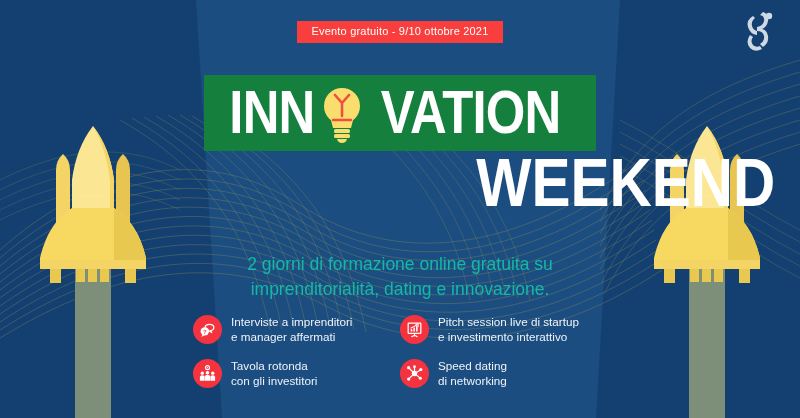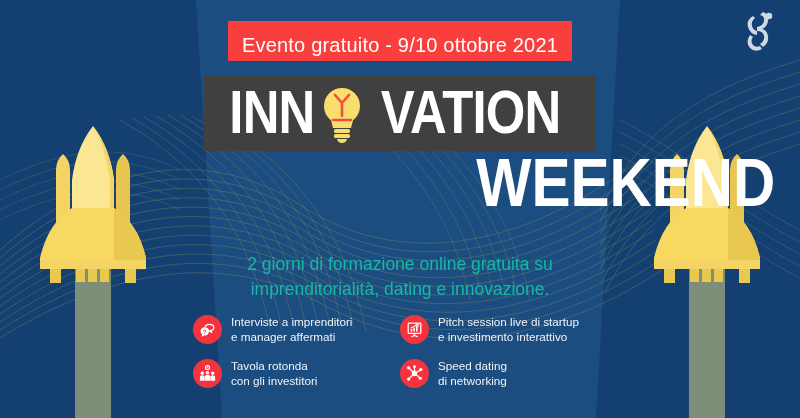--- a/index.html
+++ b/index.html
@@ -31,33 +31,33 @@
   .logo{position:absolute;right:22px;top:10px;width:34px;height:42px;}
 
   
   .date-banner{
     position:absolute;left:0;right:0;top:21px;
     display:flex;justify-content:center;
   }
   .date-banner span{
     display:inline-block;
     background:#f93e3e;color:#ffffff;
-    font-size:20px;font-weight:400;letter-spacing:.2px;
-    padding:14px 14px 6px 14px;
+    font-size:11px;font-weight:400;letter-spacing:.2px;
+    padding:5px 14px 6px 14px;
     line-height:1;
     white-space:nowrap;
   }
 
   
   .title-row{
     position:absolute;left:0;right:0;top:75px;
     display:flex;justify-content:center;
   }
   .title-red{
-    background:#404040;
+    background:#15803d;
     padding:6px 16px 8px 16px;
     display:flex;align-items:center;
     line-height:1;
   }
   .title-red .word{
     font-size:62px;font-weight:700;color:#ffffff;
     letter-spacing:-1px;
     transform:scaleX(.82);transform-origin:center;
     display:inline-block;
     line-height:1;

